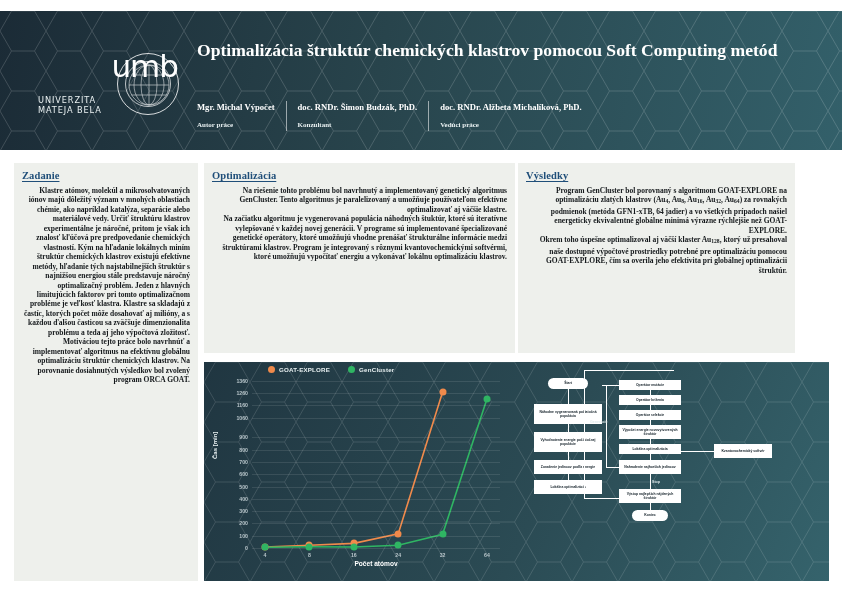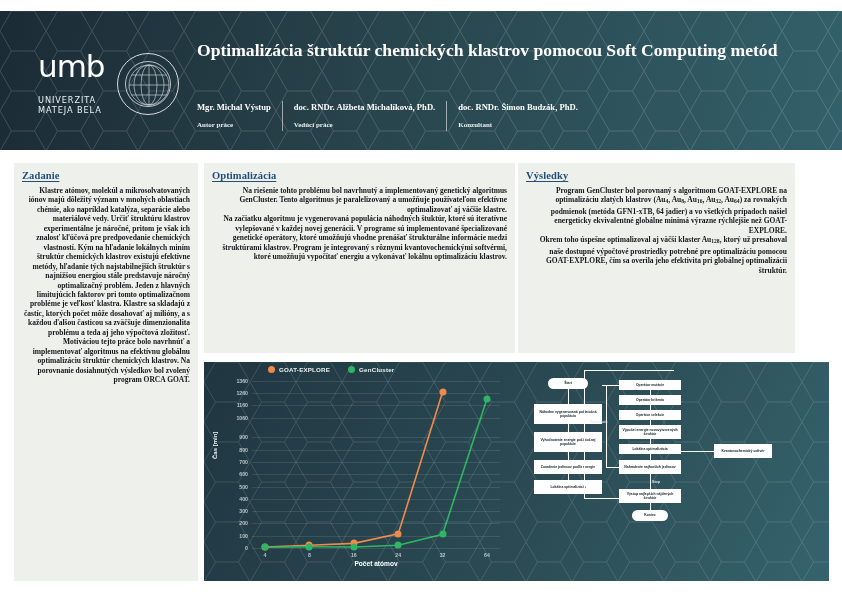--- a/index.html
+++ b/index.html
@@ -21,21 +21,21 @@
     position: absolute; inset: 0;
     opacity: .16;
   }
   .logo-area {
     position: absolute; left: 38px; top: 38px; width: 140px; height: 70px;
     color: #fff;
   }
   .umb-word {
     font-family: "DejaVu Sans", sans-serif;
     font-size: 31px; letter-spacing: -1px; font-weight: 400;
-    line-height: 34px; color:#fff;
+    line-height: 34px; color:#fff;text-align:right;
   }
   .umb-sub {
     font-family: "DejaVu Sans", sans-serif;
     font-size: 8.2px; letter-spacing: .9px; line-height: 10px;
     color: #eaf1f2; margin-top: 12px;
   }
   .seal {
     position: absolute; left: 117px; top: 42px;
     width: 62px; height: 62px; border-radius: 50%;
     border: 1.1px solid rgba(255,255,255,.82);
@@ -184,30 +184,30 @@
           <path d="M13.5 21 H48.5"></path>
           <path d="M13.5 41 H48.5"></path>
         </g>
       </svg>
     </div>
 
     <div class="h-title">Optimalizácia štruktúr chemických klastrov pomocou Soft Computing metód</div>
 
     <div class="authors">
       <div class="author-col">
-        <div class="a-name">Mgr. Michal Výstup</div>
+        <div class="a-name">Mgr. Michal Výpočet</div>
         <div class="a-role">Autor práce</div>
+      </div>
+      <div class="author-col">
+        <div class="a-name">doc. RNDr. Šimon Budzák, PhD.</div>
+        <div class="a-role">Konzultant</div>
       </div>
       <div class="author-col">
         <div class="a-name">doc. RNDr. Alžbeta Michalíková, PhD.</div>
         <div class="a-role">Vedúci práce</div>
-      </div>
-      <div class="author-col">
-        <div class="a-name">doc. RNDr. Šimon Budzák, PhD.</div>
-        <div class="a-role">Konzultant</div>
       </div>
     </div>
   </div>
 
   <div class="col col-zadanie">
     <div class="sec-title">Zadanie</div>
     <div class="sec-body">
       <p>Klastre atómov, molekúl a mikrosolvatovaných iónov majú dôležitý význam v mnohých oblastiach chémie, ako napríklad katalýza, separácie alebo materiálové vedy. Určiť štruktúru klastrov experimentálne je náročné, pritom je však ich znalosť kľúčová pre predpovedanie chemických vlastností. Kým na hľadanie lokálnych miním štruktúr chemických klastrov existujú efektívne metódy, hľadanie tých najstabilnejších štruktúr s najnižšou energiou stále predstavuje náročný optimalizačný problém. Jeden z hlavných limitujúcich faktorov pri tomto optimalizačnom probléme je veľkosť klastra. Klastre sa skladajú z častíc, ktorých počet môže dosahovať aj milióny, a s každou ďalšou časticou sa zväčšuje dimenzionalita problému a teda aj jeho výpočtová zložitosť.</p>
       <p>Motiváciou tejto práce bolo navrhnúť a implementovať algoritmus na efektívnu globálnu optimalizáciu štruktúr chemických klastrov. Na porovnanie dosiahnutých výsledkov bol zvolený program ORCA GOAT.</p>
     </div>

